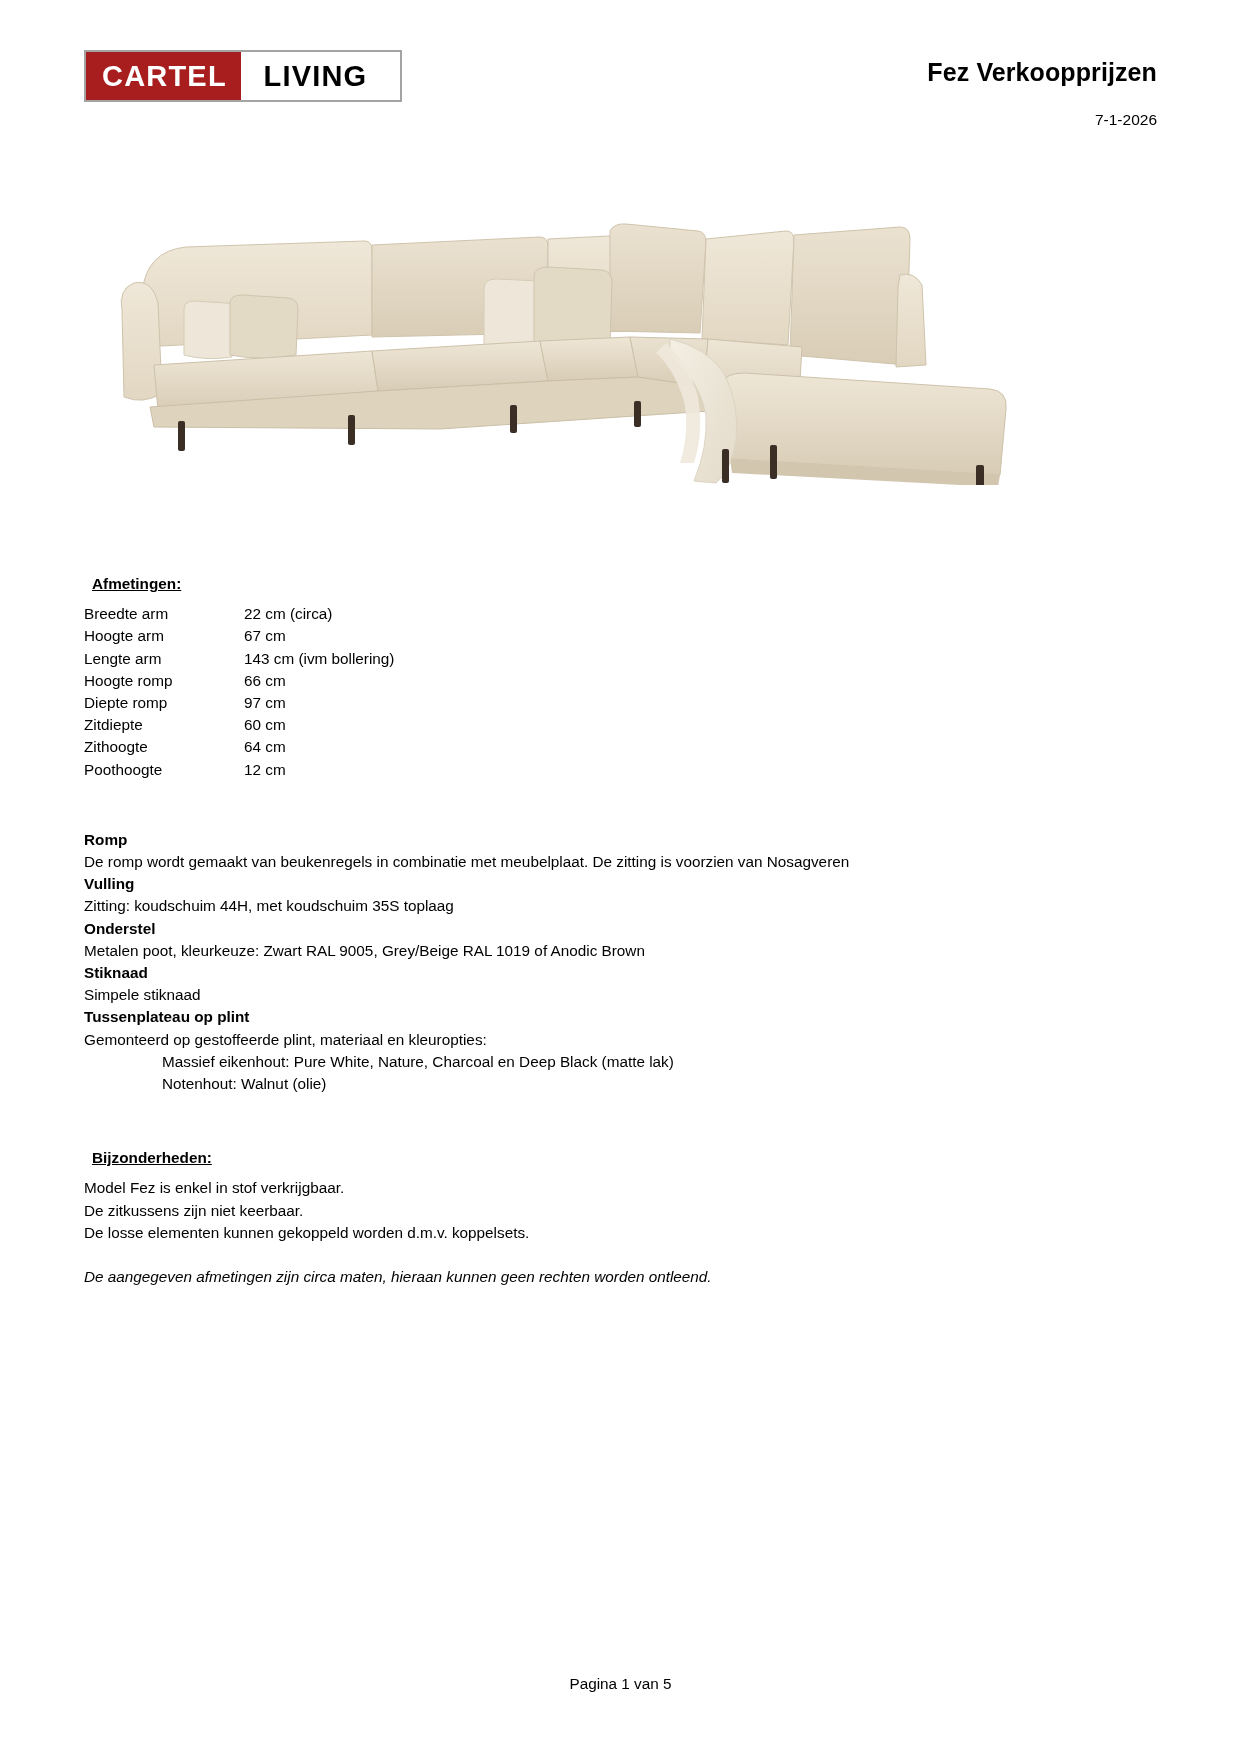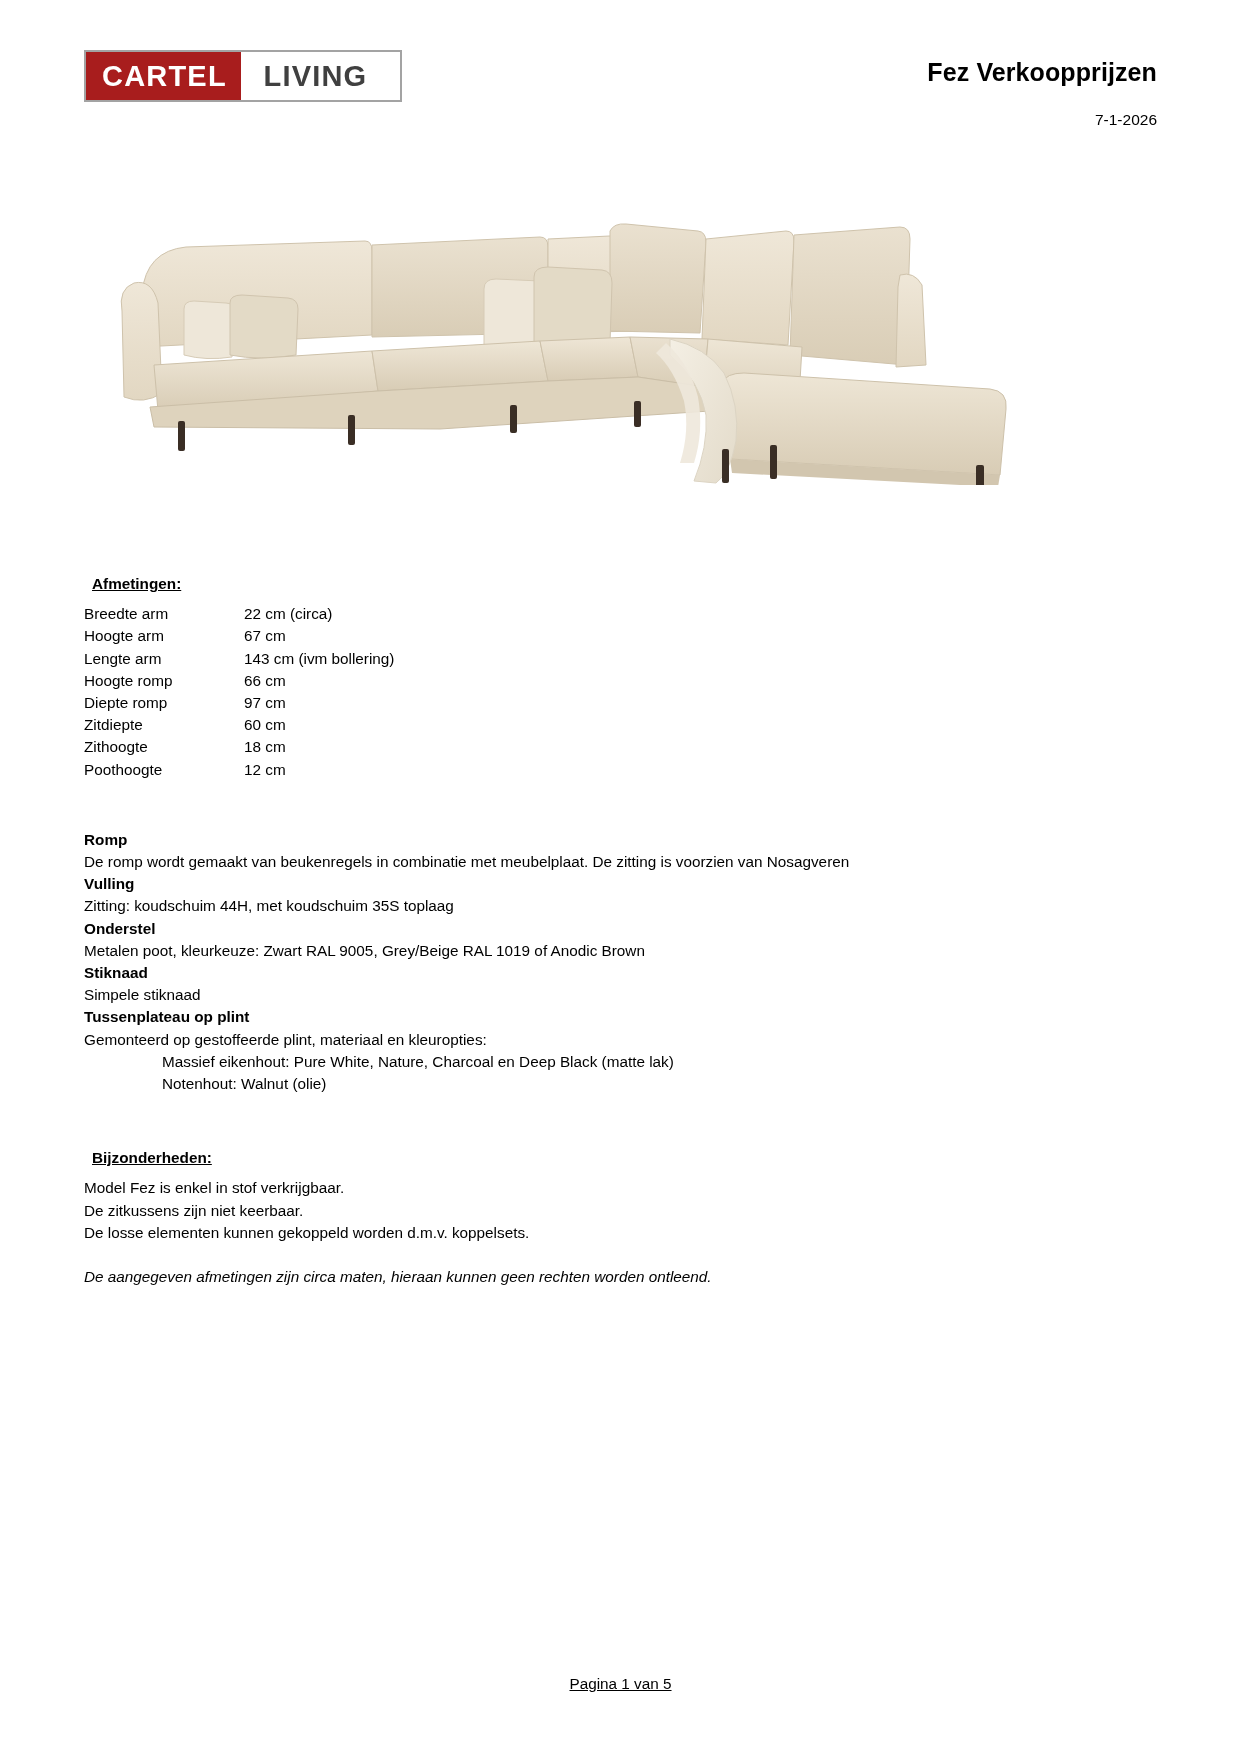--- a/index.html
+++ b/index.html
@@ -45,21 +45,21 @@
     align-items: center;
     justify-content: center;
     padding: 0 14px 0 16px;
     font-size: 29px;
     font-weight: bold;
     letter-spacing: 1.2px;
     line-height: 1;
   }
   .logo-right {
     background: #ffffff;
-    color: #404040;
+    color: #000000;
     display: flex;
     align-items: center;
     justify-content: center;
     padding: 0 16px 0 6px;
     font-size: 29px;
     font-weight: bold;
     letter-spacing: 1.2px;
     line-height: 1;
     flex: 1;
   }
@@ -134,21 +134,20 @@
   .spacer-sm { height: 22px; }
 
   
   .footer {
     position: absolute;
     left: 0;
     right: 0;
     top: 1675px;
     text-align: center;
     font-size: 15.3px;
-    text-decoration: underline;
   }
 </style>
 </head>
 <body>
 
 <div class="page">
 
   <div class="header">
     <div class="logo">
       <div class="logo-left">CARTEL</div>
@@ -249,21 +248,21 @@
           <tr>
             <td class="label">Diepte romp</td>
             <td class="value">97 cm</td>
           </tr>
           <tr>
             <td class="label">Zitdiepte</td>
             <td class="value">60 cm</td>
           </tr>
           <tr>
             <td class="label">Zithoogte</td>
-            <td class="value">18 cm</td>
+            <td class="value">64 cm</td>
           </tr>
           <tr>
             <td class="label">Poothoogte</td>
             <td class="value">12 cm</td>
           </tr>
         </tbody>
       </table>
     </div>
 
     <div class="spacer-lg"></div>

